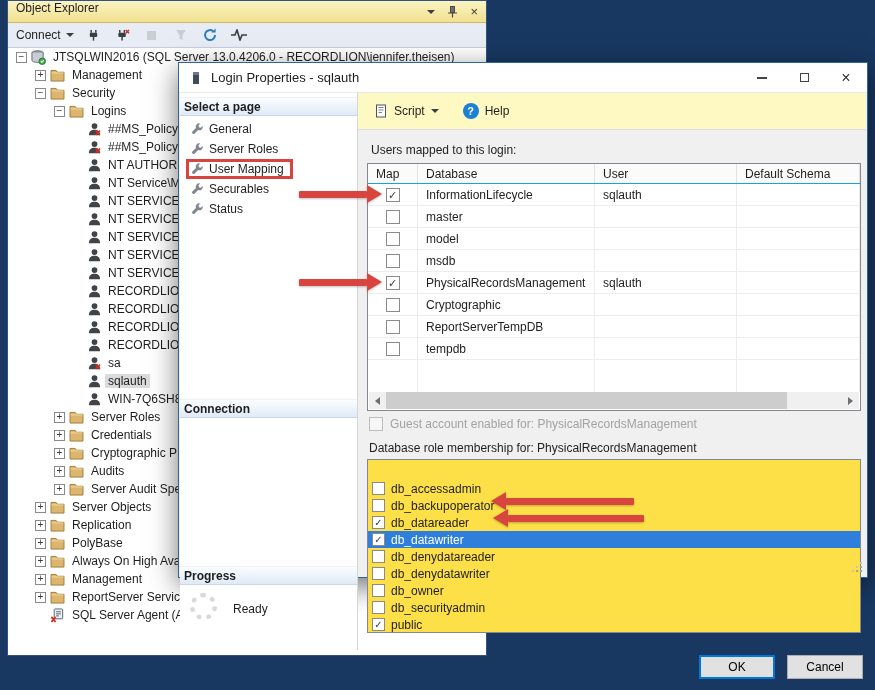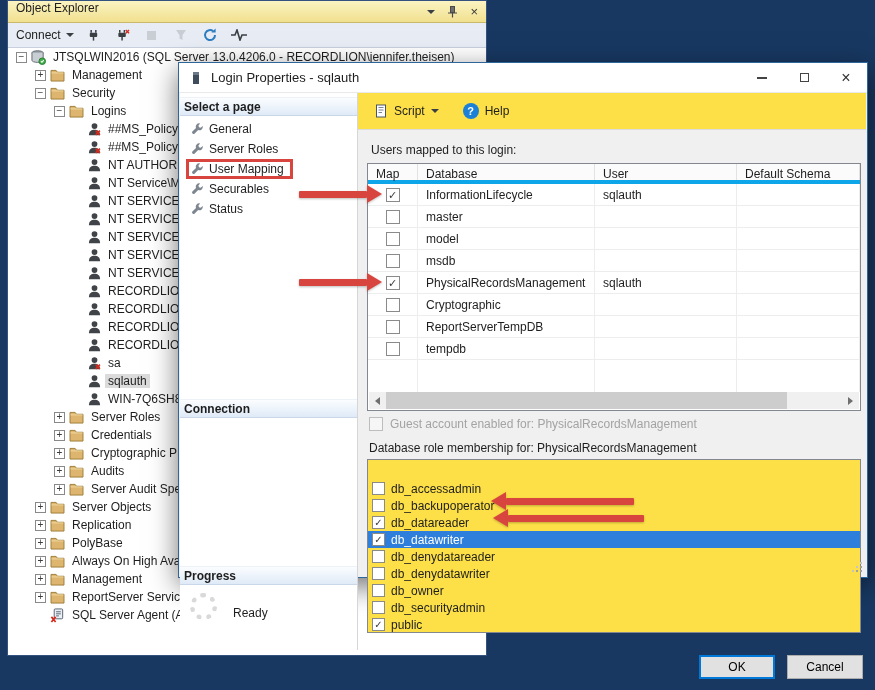--- a/index.html
+++ b/index.html
@@ -37,50 +37,50 @@
   .dlg{position:absolute;left:178px;top:62px;width:690px;height:516px;background:#F0F0F0;
       border:1px solid #2F6699;box-shadow:0 8px 26px rgba(0,0,0,.55);box-sizing:border-box;}
   .dlg-title{height:30px;background:#fff;display:flex;align-items:center;padding-left:10px;gap:8px;
       font-size:13px;color:#1E1E1E;border-bottom:1px solid #E9E9E9;box-sizing:border-box;}
   .dlg-ctrls{margin-left:auto;display:flex;height:100%;}
   .dlg-ctrl{width:42px;height:100%;display:flex;align-items:center;justify-content:center;color:#333;}
   .glyph-min{width:10px;height:2px;background:#444;}
   .glyph-max{width:9px;height:9px;border:1.4px solid #444;box-sizing:border-box;}
   .glyph-close{font-size:16px;line-height:1;color:#333;}
 
-  .dlg-toolbar{position:absolute;left:179px;top:30px;right:1px;height:37px;background:#fde047;
+  .dlg-toolbar{position:absolute;left:179px;top:30px;right:1px;height:37px;background:#fef9c3;
       border-bottom:1px solid #DCDCDC;display:flex;align-items:center;padding-left:12px;gap:16px;
       font-size:12px;box-sizing:border-box;}
   .tb-btn{display:flex;align-items:center;gap:6px;background:none;border:none;font:inherit;color:#1E1E1E;padding:2px 4px;}
   .hq{width:16px;height:16px;border-radius:50%;background:var(--help-blue,#1B80D6);color:#fff;font-weight:bold;
       font-size:11px;display:flex;align-items:center;justify-content:center;}
 
   .dlg-left{position:absolute;left:1px;top:30px;width:178px;height:557px;background:#fff;
       border-right:1px solid #D6D6D6;box-sizing:border-box;font-size:12px;color:#1E1E1E;}
   .band{position:absolute;left:0;right:0;height:19px;background:linear-gradient(#FBFDFF,#DFEAF7);
       border-top:1px solid #EDF2F9;border-bottom:1px solid #C9D7E8;font-weight:bold;
       padding:2px 0 0 4px;box-sizing:border-box;}
   .band.b1{top:4px;} .band.b2{top:306px;} .band.b3{top:473px;}
   .pages{position:absolute;top:26px;left:0;}
   .page-item{display:flex;align-items:center;gap:5px;margin-left:6px;padding:0 6px 0 2px;
       border:3px solid transparent;width:max-content;height:20px;box-sizing:border-box;}
   .page-item.boxed{border-color:var(--annotation-red,#D8453E);}
   .conn{position:absolute;top:330px;left:10px;right:4px;line-height:15px;}
   .conn .gap{height:9px;}
   .link-row{display:flex;align-items:center;gap:6px;margin-top:12px;}
   .link{color:var(--link-blue,#0563C1);text-decoration:underline;}
-  .prog{position:absolute;top:500px;left:10px;display:flex;align-items:flex-end;gap:16px;}
+  .prog{position:absolute;top:500px;left:10px;display:flex;align-items:center;gap:16px;}
   .spinner{width:27px;height:27px;border:5px dotted #D9D9D9;border-radius:50%;box-sizing:border-box;}
   .prog-label{margin-top:4px;}
 
   .dlg-main{position:absolute;left:180px;top:67px;right:1px;bottom:1px;background:#F0F0F0;font-size:12px;color:#1E1E1E;}
   .map-label{position:absolute;left:12px;top:13px;}
   .map-table{position:absolute;left:8px;top:33px;width:494px;height:248px;background:#fff;
       border:1px solid #828790;box-sizing:border-box;}
-  .thead{display:flex;height:20px;background:#FBFBFB;border-bottom:4px solid #0ea5e9;box-sizing:border-box;}
+  .thead{display:flex;height:20px;background:#FBFBFB;border-bottom:1px solid #0ea5e9;box-sizing:border-box;}
   .th{padding:3px 0 0 8px;box-sizing:border-box;border-right:1px solid #E2E2E2;}
   .c-map{flex:0 0 50px;} .c-db{flex:0 0 177px;} .c-user{flex:0 0 142px;} .c-schema{flex:1;}
   .tbody{position:absolute;left:0;right:0;top:20px;bottom:18px;display:flex;flex-direction:column;overflow:hidden;}
   .trow{display:flex;height:22px;flex:0 0 22px;border-bottom:1px solid #EDEDED;box-sizing:border-box;}
   .trow.filler{flex:1 1 auto;height:auto;border-bottom:none;}
   .td{display:flex;align-items:center;padding-left:8px;border-right:1px solid #EDEDED;box-sizing:border-box;}
   .td.c-map{justify-content:center;padding-left:0;}
   .cb{width:14px;height:14px;border:1px solid #8A8A8A;background:#fff;box-sizing:border-box;
       font-size:11px;line-height:12px;text-align:center;color:#3B3B3B;flex:0 0 auto;}
   .cb.dis{border-color:#BDBDBD;background:#F6F6F6;}

